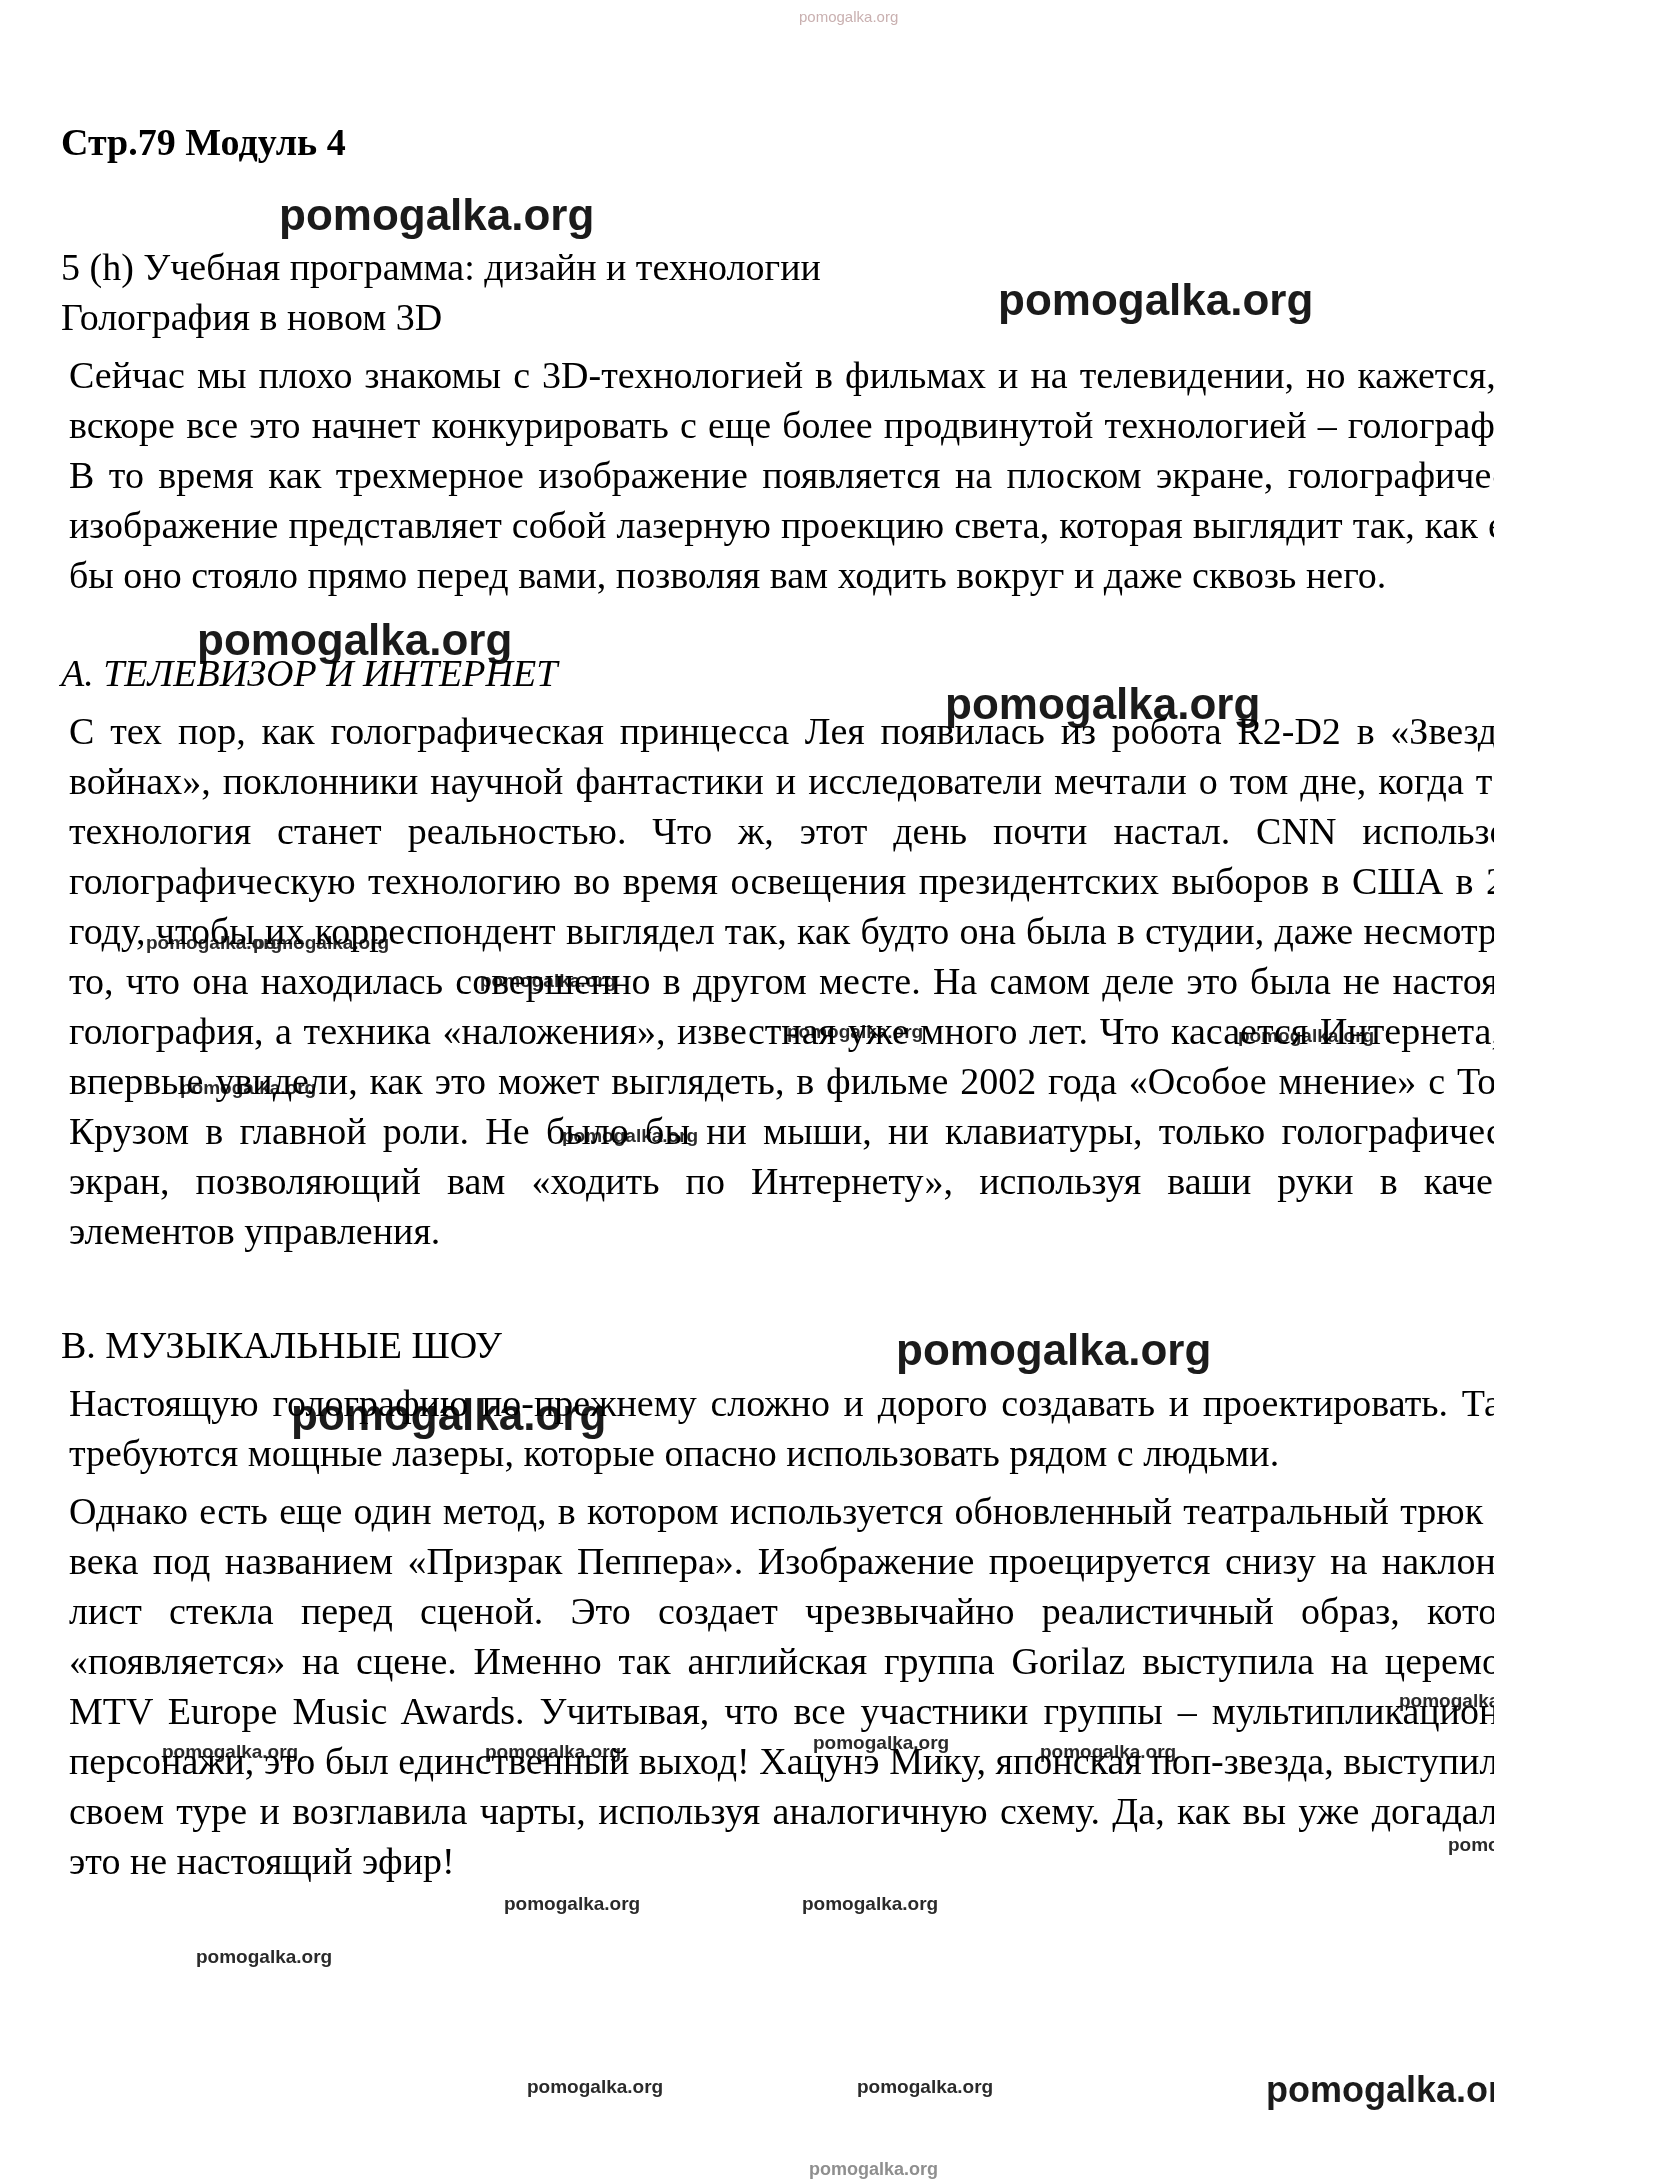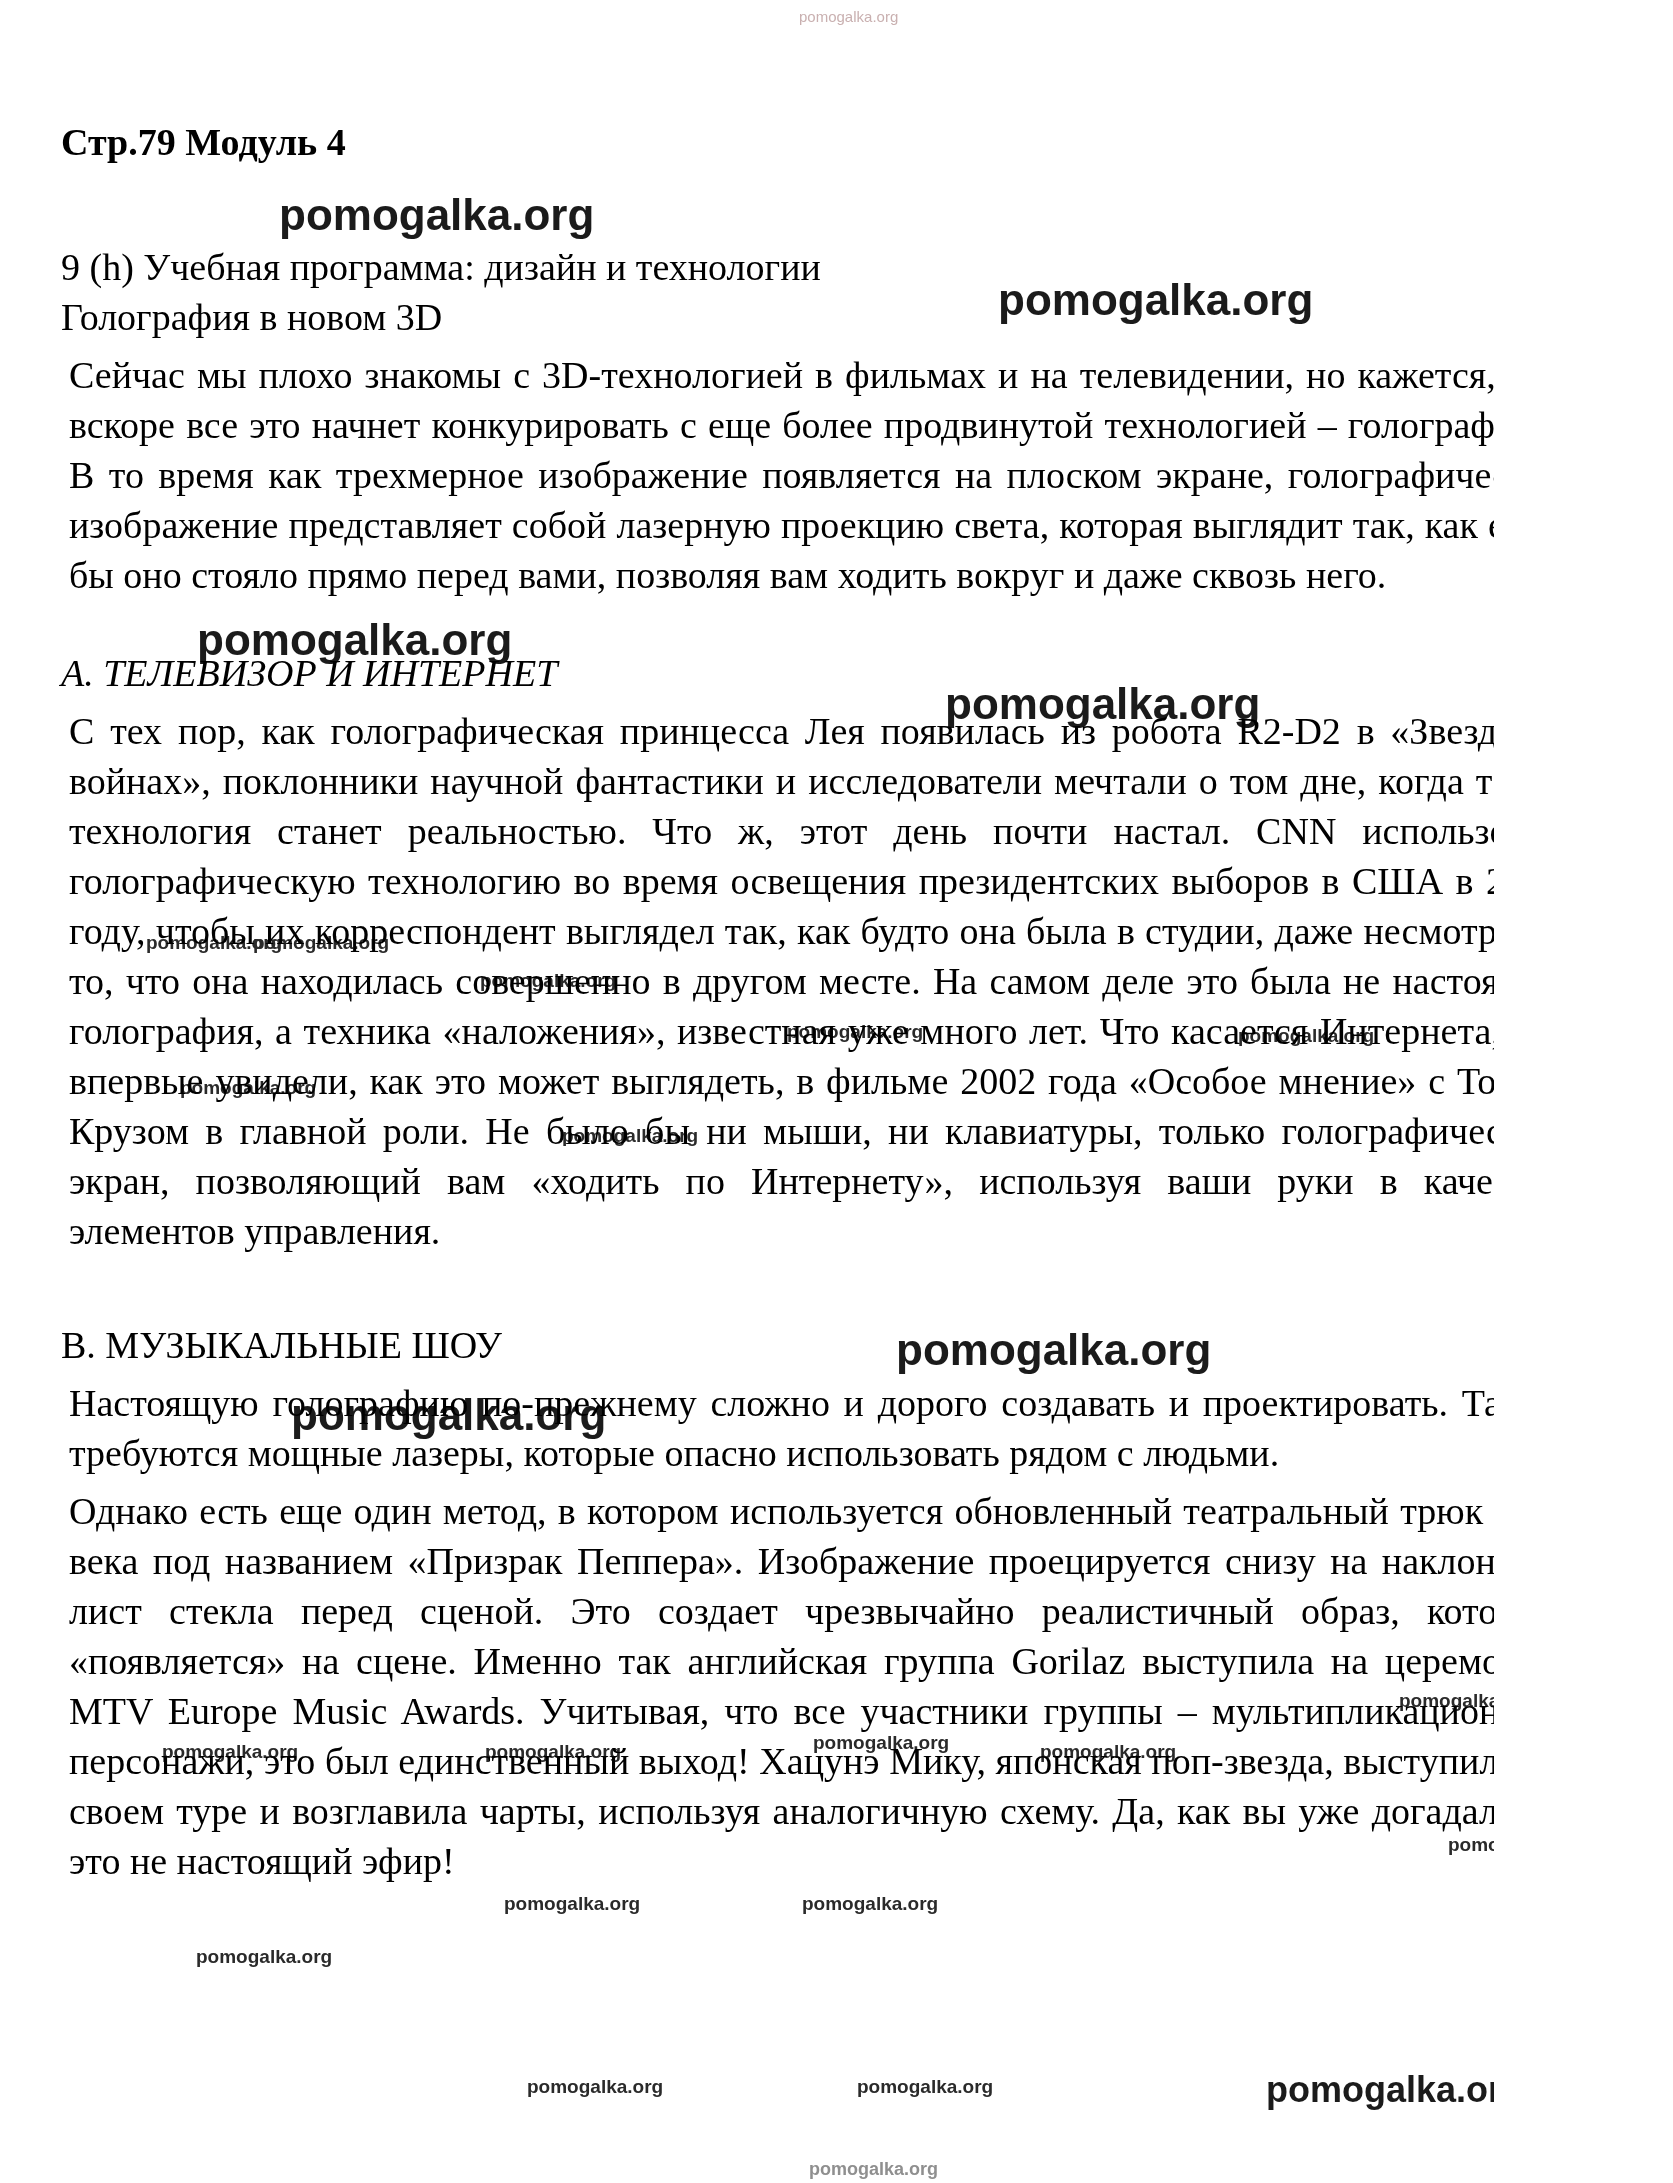--- a/index.html
+++ b/index.html
@@ -114,21 +114,21 @@
   <div class="wm wm-sm" style="left:802px; top:1893px;">pomogalka.org</div>
   <div class="wm wm-sm" style="left:196px;  top:1946px;">pomogalka.org</div>
   <div class="wm wm-sm" style="left:527px;  top:2076px;">pomogalka.org</div>
   <div class="wm wm-sm" style="left:857px; top:2076px;">pomogalka.org</div>
 
   <div class="wm wm-bottom" style="left:809px; top:2159px;">pomogalka.org</div>
 
   <div class="content">
     <h1 class="doc-title">Стр.79 Модуль 4</h1>
 
-    <p class="line">9 (h) Учебная программа: дизайн и технологии</p>
+    <p class="line">5 (h) Учебная программа: дизайн и технологии</p>
     <p class="line">Голография в новом 3D</p>
 
     <p class="para">Сейчас мы плохо знакомы с 3D-технологией в фильмах и на телевидении, но кажется, что вскоре все это начнет конкурировать с еще более продвинутой технологией – голографией. В то время как трехмерное изображение появляется на плоском экране, голографическое изображение представляет собой лазерную проекцию света, которая выглядит так, как если бы оно стояло прямо перед вами, позволяя вам ходить вокруг и даже сквозь него.</p>
 
     <h2 class="section section-a">А. ТЕЛЕВИЗОР И ИНТЕРНЕТ</h2>
     <p class="para">С тех пор, как голографическая принцесса Лея появилась из робота R2-D2 в «Звездных войнах», поклонники научной фантастики и исследователи мечтали о том дне, когда такая технология станет реальностью. Что ж, этот день почти настал. CNN использовал голографическую технологию во время освещения президентских выборов в США в 2008 году, чтобы их корреспондент выглядел так, как будто она была в студии, даже несмотря на то, что она находилась совершенно в другом месте. На самом деле это была не настоящая голография, а техника «наложения», известная уже много лет. Что касается Интернета, мы впервые увидели, как это может выглядеть, в фильме 2002 года «Особое мнение» с Томом Крузом в главной роли. Не было бы ни мыши, ни клавиатуры, только голографический экран, позволяющий вам «ходить по Интернету», используя ваши руки в качестве элементов управления.</p>
 
     <h2 class="section section-b">В. МУЗЫКАЛЬНЫЕ ШОУ</h2>
     <p class="para">Настоящую голографию по-прежнему сложно и дорого создавать и проектировать. Также требуются мощные лазеры, которые опасно использовать рядом с людьми.</p>
     <p class="para para-b2">Однако есть еще один метод, в котором используется обновленный театральный трюк XIX века под названием «Призрак Пеппера». Изображение проецируется снизу на наклонный лист стекла перед сценой. Это создает чрезвычайно реалистичный образ, который «появляется» на сцене. Именно так английская группа Gorilaz выступила на церемонии MTV Europe Music Awards. Учитывая, что все участники группы – мультипликационные персонажи, это был единственный выход! Хацунэ Мику, японская поп-звезда, выступила на своем туре и возглавила чарты, используя аналогичную схему. Да, как вы уже догадались, это не настоящий эфир!</p>

